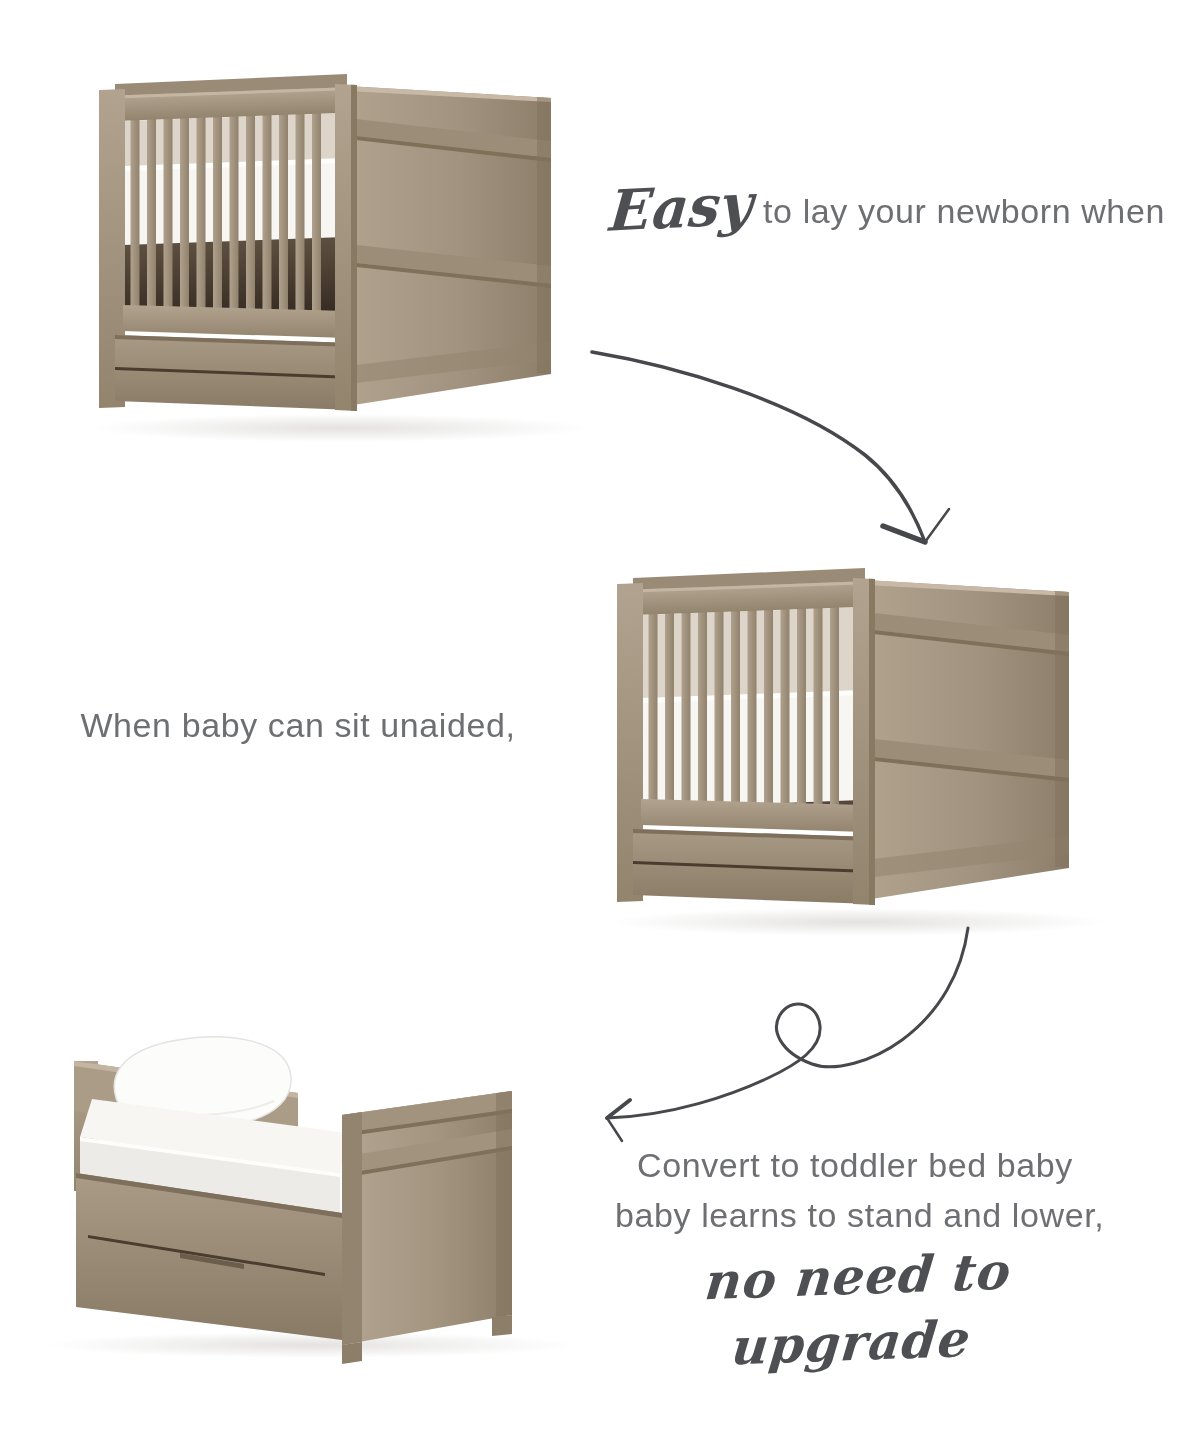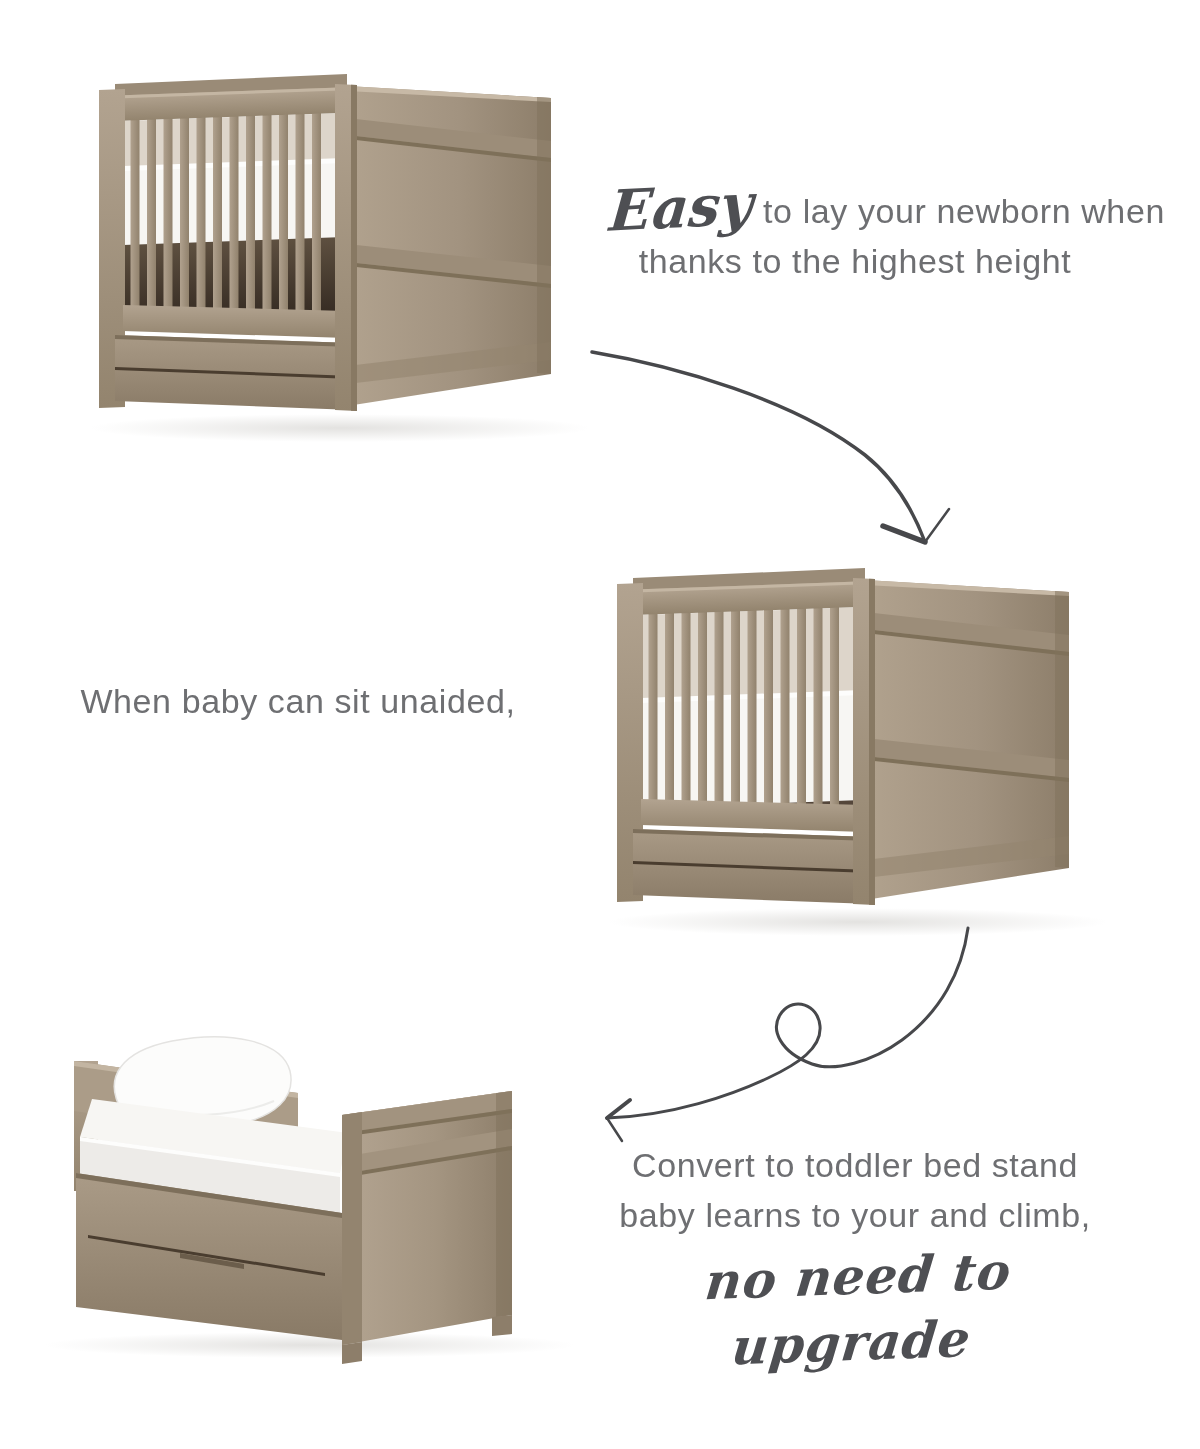--- a/index.html
+++ b/index.html
@@ -104,30 +104,29 @@
       <polygon points="452,39 466,40 466,316 452,315" fill="#80725c" opacity="0.5"></polygon>
     </g>
     <g>
       <polygon points="250,26 272,27 272,353 250,352" fill="url(#a-rail)"></polygon>
       <polygon points="266,26.8 272,27 272,353 266,352.8" fill="#887963"></polygon>
     </g>
   </svg>
 
   <div class="caption" style="left:610px;top:178px;width:490px">
     <div class="cap-line"><span class="script script-inline">Easy</span><span>to lay your newborn when</span></div>
-    <div class="cap-line">thanks to the highest height</div>
   </div>
 
   <svg class="arrow" style="left:565px;top:330px;width:400px;height:235px" viewBox="0 0 400 235">
     <path d="M27,22 C110,36 230,70 300,125 C330,149 348,180 360,212" stroke-width="3.5"></path>
     <path d="M360,212 L318,196" stroke-width="5.5"></path>
     <path d="M360,212 L384,179" stroke-width="2.5"></path>
   </svg>
 
-  <div class="caption" style="left:48px;top:676px;width:500px">
+  <div class="caption" style="left:48px;top:700px;width:500px">
     <div class="cap-line">When baby can sit unaided,</div>
   </div>
 
   <svg class="illus" style="left:602px;top:552px;width:522px;height:392px" viewBox="0 0 520 392">
     <defs>
       <linearGradient id="b-rail" x1="0" y1="0" x2="0" y2="1">
           <stop offset="0" stop-color="#b2a390"></stop>
           <stop offset="1" stop-color="#93846e"></stop>
         </linearGradient>
       <linearGradient id="b-panel" x1="0" y1="0" x2="1" y2="0">
@@ -254,18 +253,18 @@
       <polygon points="312,142 482,114 482,131 312,159" fill="#a2937f"></polygon>
       <polygon points="312,159 482,131 482,135 312,163" fill="#7e7059"></polygon>
       <polygon points="312,100 332,97 332,327 312,330" fill="#93846f"></polygon>
       <polygon points="466,78 482,76 482,300 466,302" fill="#80725c" opacity="0.5"></polygon>
       <polygon points="312,330 332,327 332,346 312,349" fill="#8d7e6a"></polygon>
       <polygon points="462,302 482,300 482,319 462,321" fill="#8d7e6a"></polygon>
     </g>
   </svg>
 
   <div class="caption" style="left:615px;top:1140px;width:480px">
-    <div class="cap-line">Convert to toddler bed stand</div>
-    <div class="cap-line">baby learns to your and climb,</div>
+    <div class="cap-line">Convert to toddler bed baby</div>
+    <div class="cap-line">baby learns to stand and lower,</div>
     <div><span class="script script-line">no need to upgrade</span></div>
   </div>
 
 </div>
 
 </body></html>

